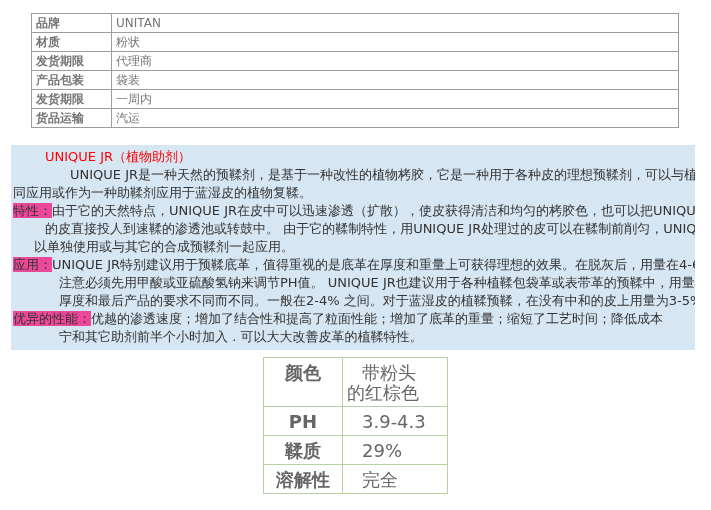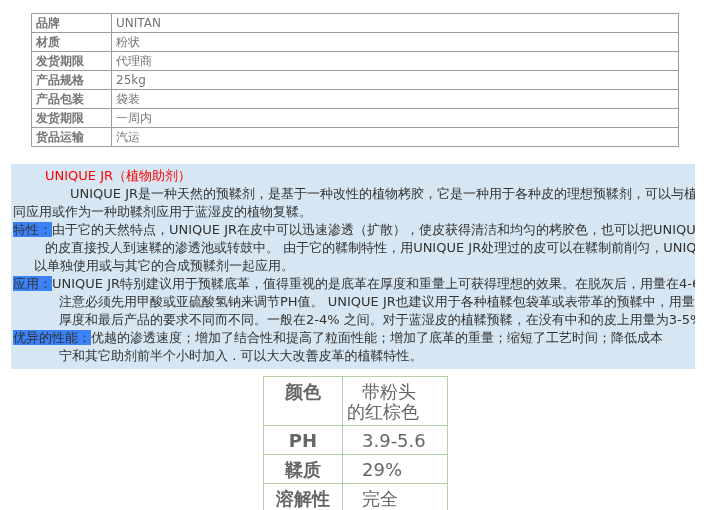--- a/index.html
+++ b/index.html
@@ -31,21 +31,21 @@
 
   
   .desc{
     margin:17px 0 0 11px;width:684px;
     background:var(--highlight);
     padding:3px 0 4px 2px;
     font-size:13px;color:#333333;
   }
   .desc .line{height:18px;line-height:18px;white-space:nowrap;overflow:hidden;}
   .desc .title{color:var(--title-red);padding-left:32px;}
-  .desc .label{background:#3b82f6;}
+  .desc .label{background:#ec4899;}
   .ind-a{padding-left:57px;}
   .ind-b{padding-left:32px;}
   .ind-c{padding-left:21px;}
   .ind-d{padding-left:46px;}
 
   
   table.props{
     margin:7px 0 0 263px;border-collapse:collapse;width:185px;table-layout:fixed;
   }
   table.props td{
@@ -71,24 +71,20 @@
     </tr>
     <tr>
       <td class="lbl">材质</td>
       <td>粉状</td>
     </tr>
     <tr>
       <td class="lbl">发货期限</td>
       <td>代理商</td>
     </tr>
     <tr>
-      <td class="lbl">产品规格</td>
-      <td>25kg</td>
-    </tr>
-    <tr>
       <td class="lbl">产品包装</td>
       <td>袋装</td>
     </tr>
     <tr>
       <td class="lbl">发货期限</td>
       <td>一周内</td>
     </tr>
     <tr>
       <td class="lbl">货品运输</td>
       <td>汽运</td>
@@ -111,21 +107,21 @@
 </div>
 
 <table class="props">
   <tbody>
     <tr>
       <td class="plbl">颜色</td>
       <td class="pval">带粉头的红棕色</td>
     </tr>
     <tr>
       <td class="plbl">PH</td>
-      <td class="pval">3.9-5.6</td>
+      <td class="pval">3.9-4.3</td>
     </tr>
     <tr>
       <td class="plbl">鞣质</td>
       <td class="pval">29%</td>
     </tr>
     <tr>
       <td class="plbl">溶解性</td>
       <td class="pval">完全</td>
     </tr>
   </tbody>

